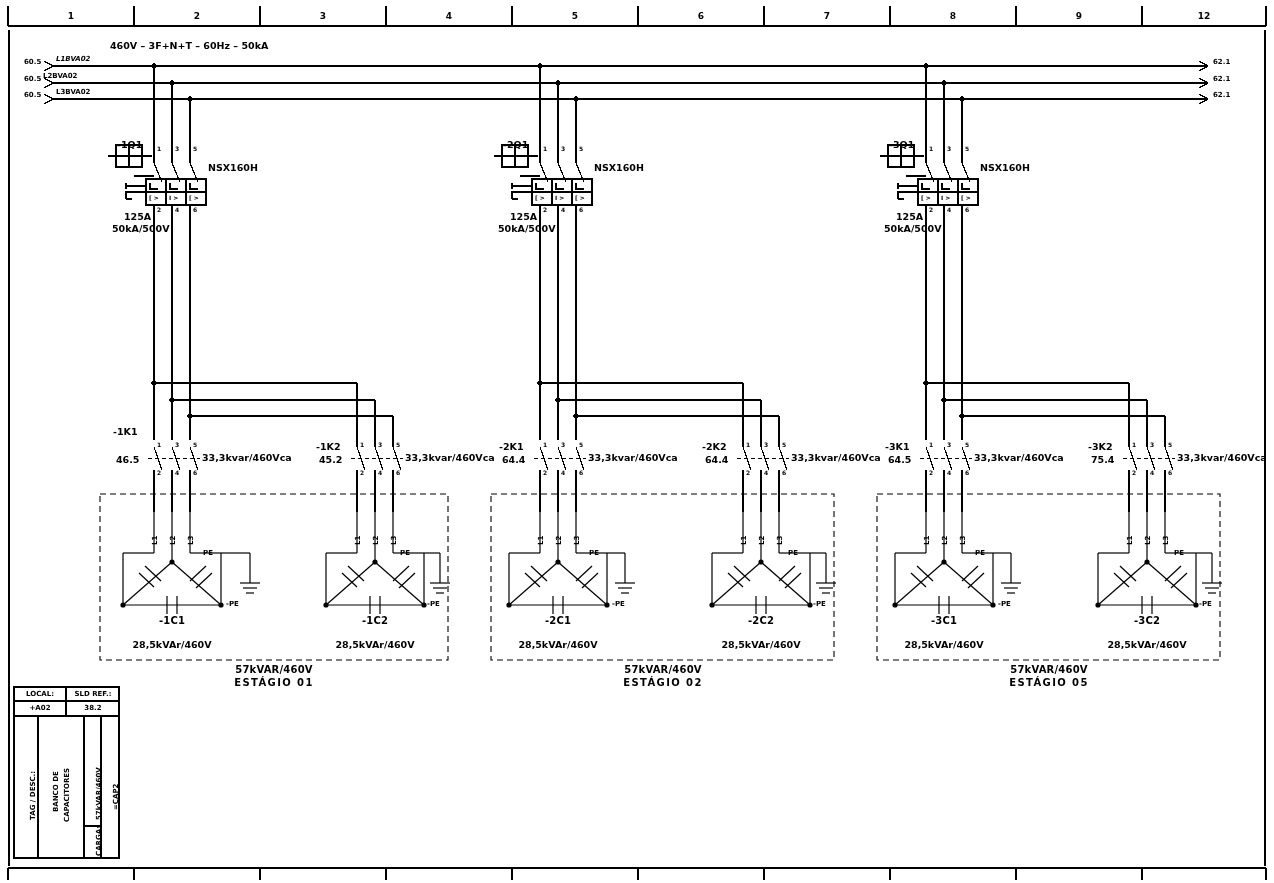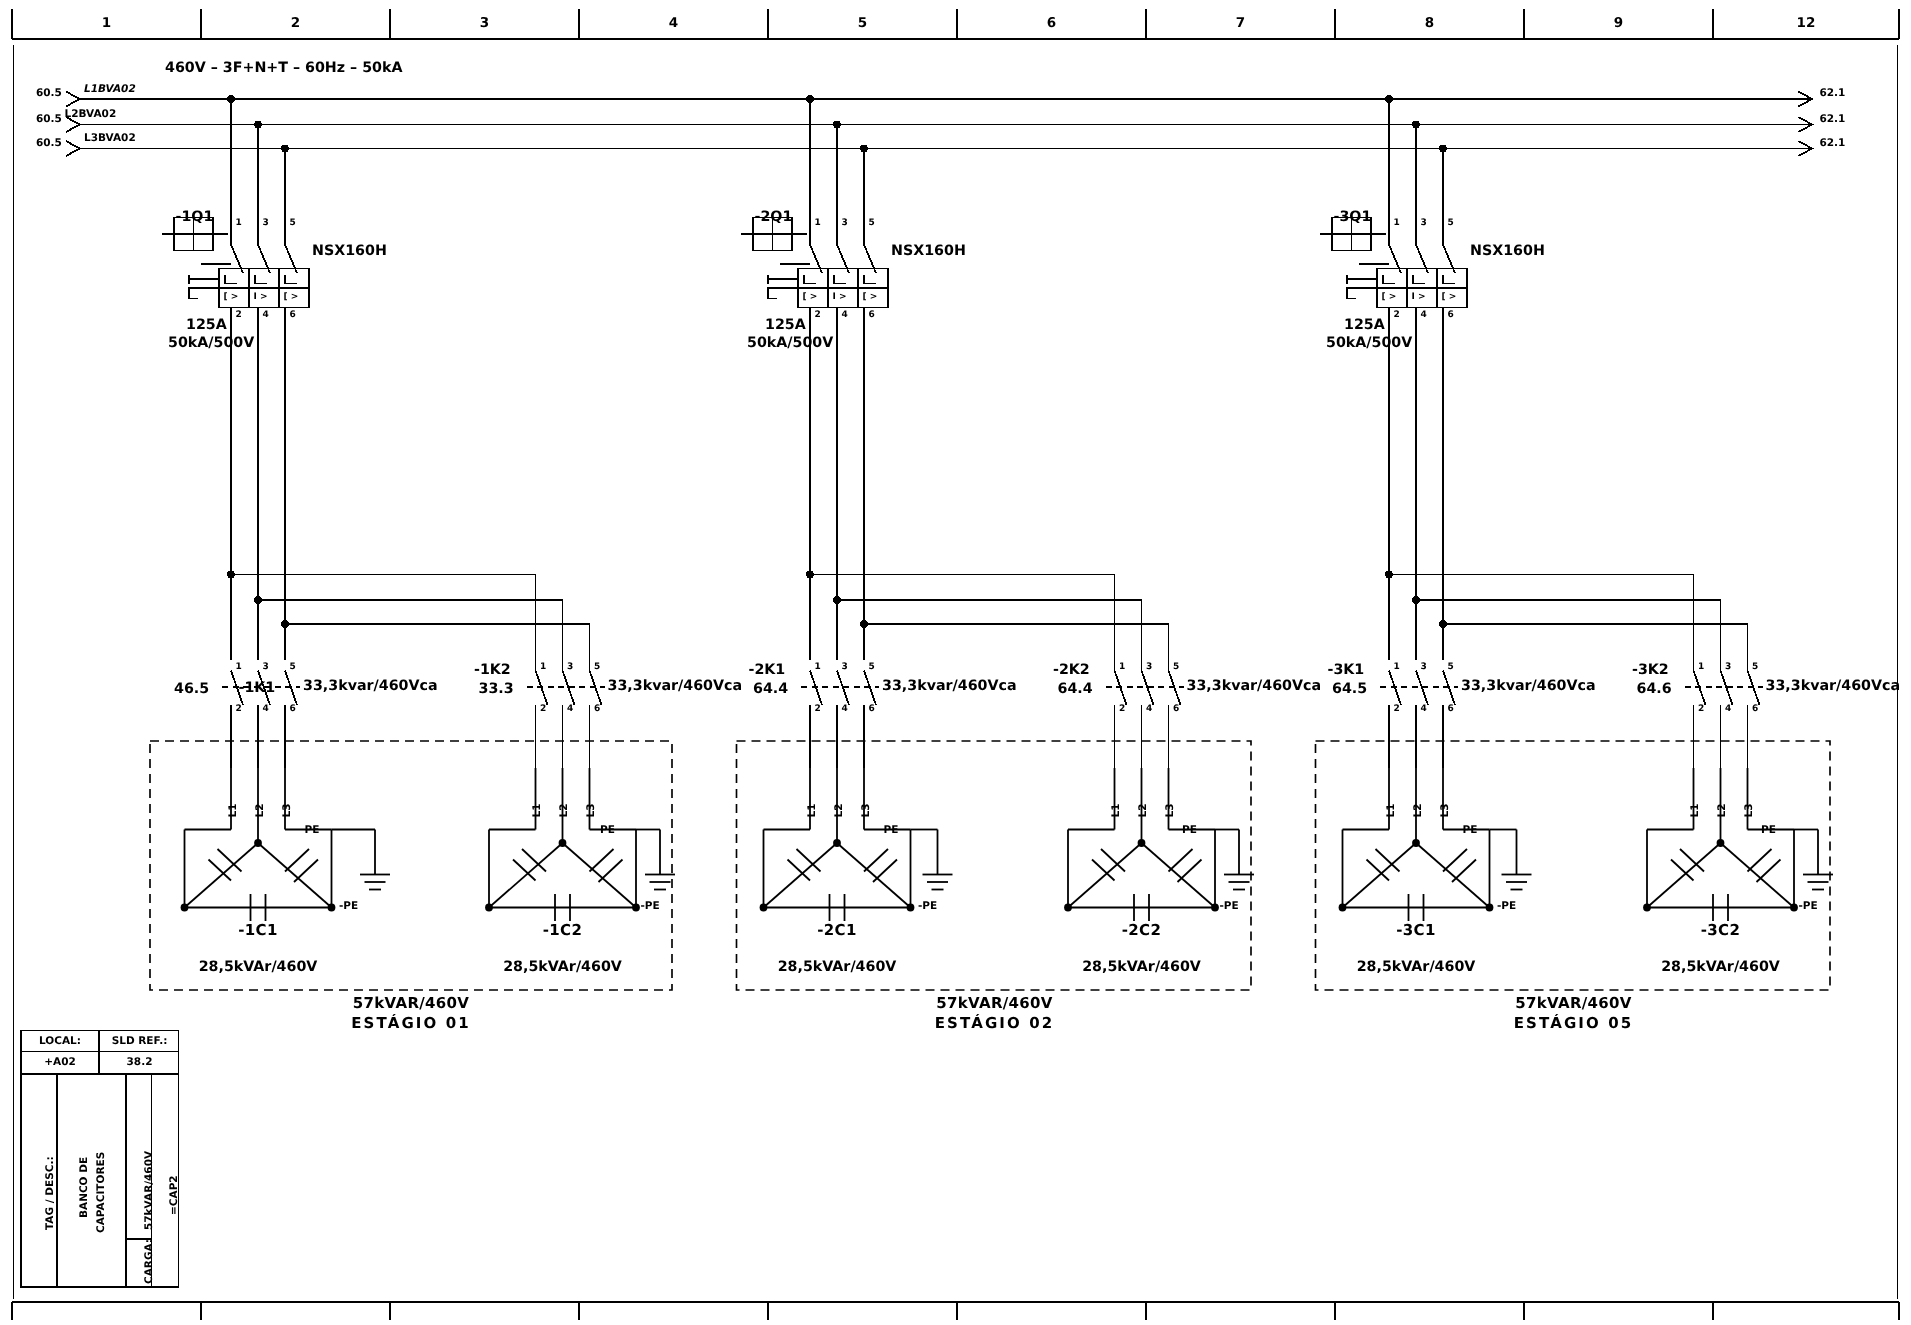--- a/index.html
+++ b/index.html
@@ -495,32 +495,32 @@
 <div class="txt lbl-tiny" style="left:929px; top:206px;">2</div>
 <div class="txt lbl-tiny" style="left:947px; top:206px;">4</div>
 <div class="txt lbl-tiny" style="left:965px; top:206px;">6</div>
 <div class="txt lbl-tiny" style="left:921px; top:194px;">[ &gt;</div>
 <div class="txt lbl-tiny" style="left:941px; top:194px;">I &gt;</div>
 <div class="txt lbl-tiny" style="left:961px; top:194px;">[ &gt;</div>
 <div class="txt lbl-med" style="left:980px; top:162px;">NSX160H</div>
 <div class="txt lbl-med" style="left:896px; top:211px;">125A</div>
 <div class="txt lbl-med" style="left:884px; top:223px;">50kA/500V</div>
 
-<div class="txt lbl-med" style="left:113px; top:453px;margin-left:46px;">-1K1</div>
+<div class="txt lbl-med" style="left:113px; top:426px;">-1K1</div>
 <div class="txt lbl-med" style="left:116px; top:454px;">46.5</div>
 <div class="txt lbl-tiny" style="left:157px; top:441px;">1</div>
 <div class="txt lbl-tiny" style="left:175px; top:441px;">3</div>
 <div class="txt lbl-tiny" style="left:193px; top:441px;">5</div>
 <div class="txt lbl-tiny" style="left:157px; top:469px;">2</div>
 <div class="txt lbl-tiny" style="left:175px; top:469px;">4</div>
 <div class="txt lbl-tiny" style="left:193px; top:469px;">6</div>
 <div class="txt lbl-med" style="left:202px; top:452px;">33,3kvar/460Vca</div>
 
 <div class="txt lbl-med" style="left:316px; top:441px;">-1K2</div>
-<div class="txt lbl-med" style="left:319px; top:454px;">33.3</div>
+<div class="txt lbl-med" style="left:319px; top:454px;">45.2</div>
 <div class="txt lbl-tiny" style="left:360px; top:441px;">1</div>
 <div class="txt lbl-tiny" style="left:378px; top:441px;">3</div>
 <div class="txt lbl-tiny" style="left:396px; top:441px;">5</div>
 <div class="txt lbl-tiny" style="left:360px; top:469px;">2</div>
 <div class="txt lbl-tiny" style="left:378px; top:469px;">4</div>
 <div class="txt lbl-tiny" style="left:396px; top:469px;">6</div>
 <div class="txt lbl-med" style="left:405px; top:452px;">33,3kvar/460Vca</div>
 
 <div class="txt lbl-med" style="left:499px; top:441px;">-2K1</div>
 <div class="txt lbl-med" style="left:502px; top:454px;">64.4</div>
@@ -546,21 +546,21 @@
 <div class="txt lbl-med" style="left:888px; top:454px;">64.5</div>
 <div class="txt lbl-tiny" style="left:929px; top:441px;">1</div>
 <div class="txt lbl-tiny" style="left:947px; top:441px;">3</div>
 <div class="txt lbl-tiny" style="left:965px; top:441px;">5</div>
 <div class="txt lbl-tiny" style="left:929px; top:469px;">2</div>
 <div class="txt lbl-tiny" style="left:947px; top:469px;">4</div>
 <div class="txt lbl-tiny" style="left:965px; top:469px;">6</div>
 <div class="txt lbl-med" style="left:974px; top:452px;">33,3kvar/460Vca</div>
 
 <div class="txt lbl-med" style="left:1088px; top:441px;">-3K2</div>
-<div class="txt lbl-med" style="left:1091px; top:454px;">64.6</div>
+<div class="txt lbl-med" style="left:1091px; top:454px;">75.4</div>
 <div class="txt lbl-tiny" style="left:1132px; top:441px;">1</div>
 <div class="txt lbl-tiny" style="left:1150px; top:441px;">3</div>
 <div class="txt lbl-tiny" style="left:1168px; top:441px;">5</div>
 <div class="txt lbl-tiny" style="left:1132px; top:469px;">2</div>
 <div class="txt lbl-tiny" style="left:1150px; top:469px;">4</div>
 <div class="txt lbl-tiny" style="left:1168px; top:469px;">6</div>
 <div class="txt lbl-med" style="left:1177px; top:452px;">33,3kvar/460Vca</div>
 
 <div class="txt lbl-sm vert" style="left:151px; top:545px; transform:rotate(-90deg);">L1</div>
 <div class="txt lbl-sm vert" style="left:169px; top:545px; transform:rotate(-90deg);">L2</div>

